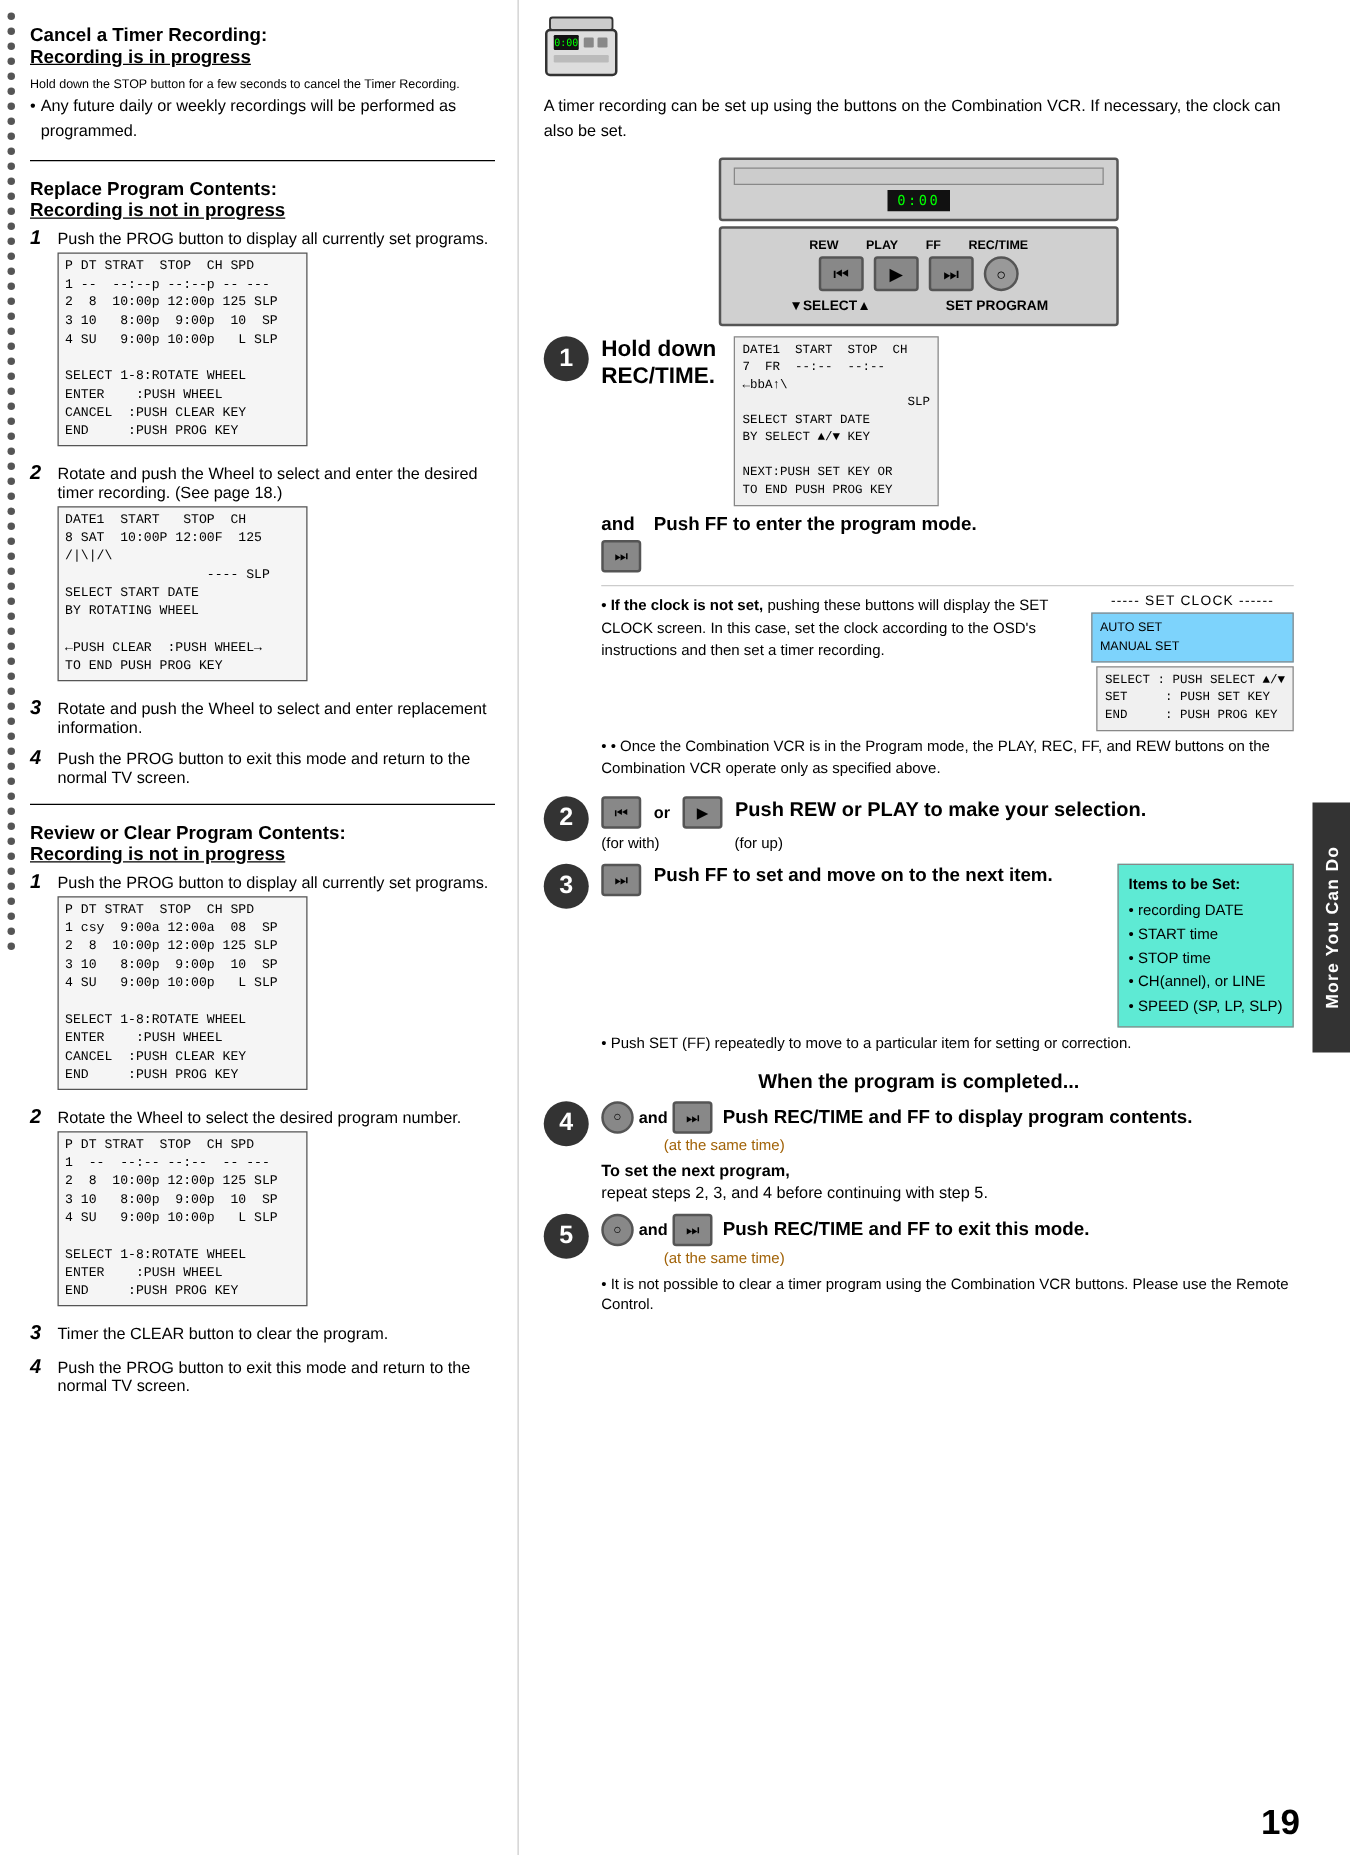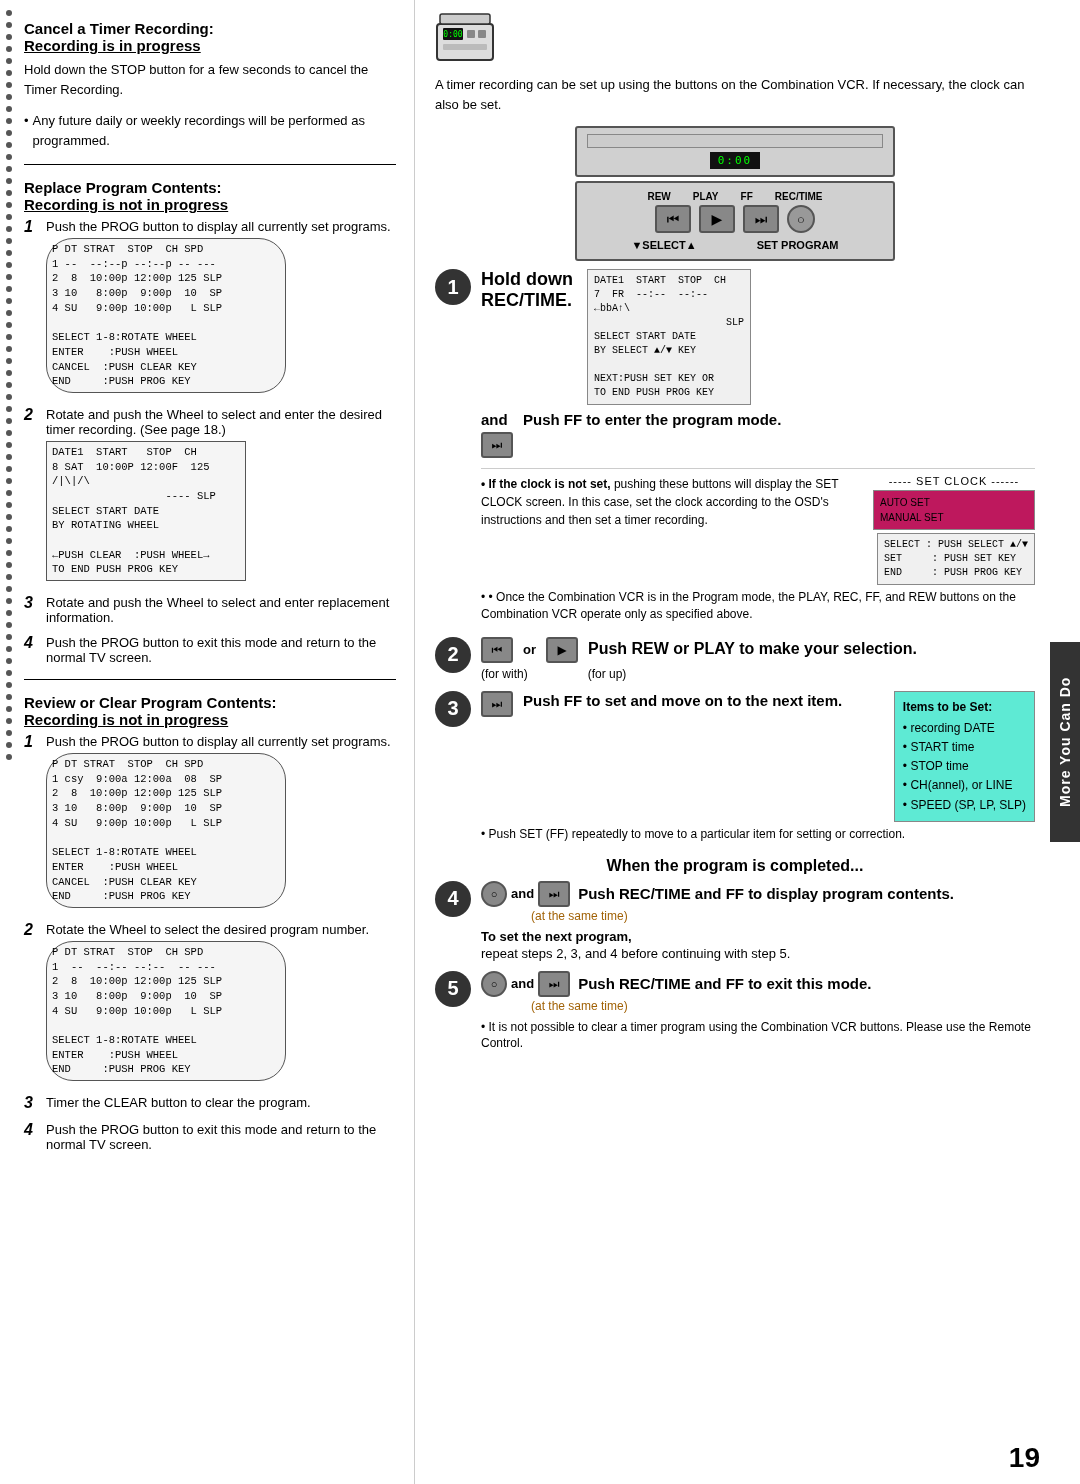--- a/index.html
+++ b/index.html
@@ -73,23 +73,23 @@
     
     .section-title {
       font-weight: bold;
       font-size: 15px;
       margin-bottom: 6px;
       margin-top: 0;
     }
     .underline { text-decoration: underline; }
 
     .section-body {
-      font-size: 13px;
+      font-size: 10px;
       line-height: 1.5;
-      margin-bottom: 12px;
+      margin-bottom: 0;
     }
     .bullet-item {
       display: flex;
       gap: 4px;
       font-size: 13px;
       line-height: 1.5;
     }
     .bullet-item .bullet-dot { flex-shrink: 0; }
 
     .divider {
@@ -119,22 +119,21 @@
       background: #f5f5f5;
       padding: 3px 5px;
       font-family: 'Courier New', monospace;
       font-size: 10.5px;
       line-height: 1.4;
       margin: 4px 0;
       display: inline-block;
       min-width: 170px;
     }
     .screen-box-wide {
-      width: 240px;
-      border-radius: 27px;
+      width: 200px;
     }
     .intro-text {
       font-size: 13px;
       margin-bottom: 12px;
       line-height: 1.5;
     }
 
     
     .vcr-area {
       display: flex;
@@ -219,21 +218,21 @@
       font-size: 10px;
       line-height: 1.4;
       background: #f0f0f0;
       margin-left: 4px;
     }
     .auto-set-box {
       border: 1px solid #888;
       padding: 4px 6px;
       font-size: 10px;
       line-height: 1.5;
-      background: #be185d;
+      background: #7dd3fc;
     }
     .small-vcr-btn {
       width: 32px;
       height: 26px;
       background: #888;
       border: 2px solid #555;
       border-radius: 3px;
       display: flex;
       align-items: center;
       justify-content: center;

